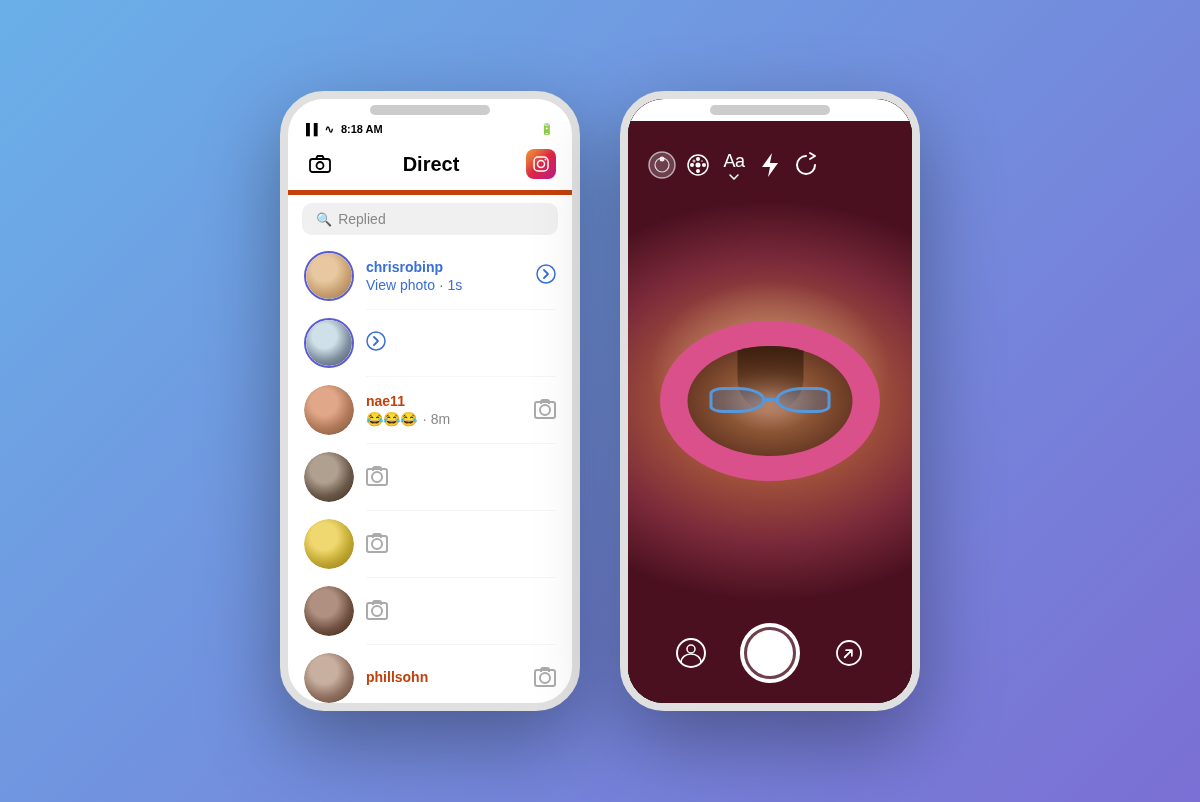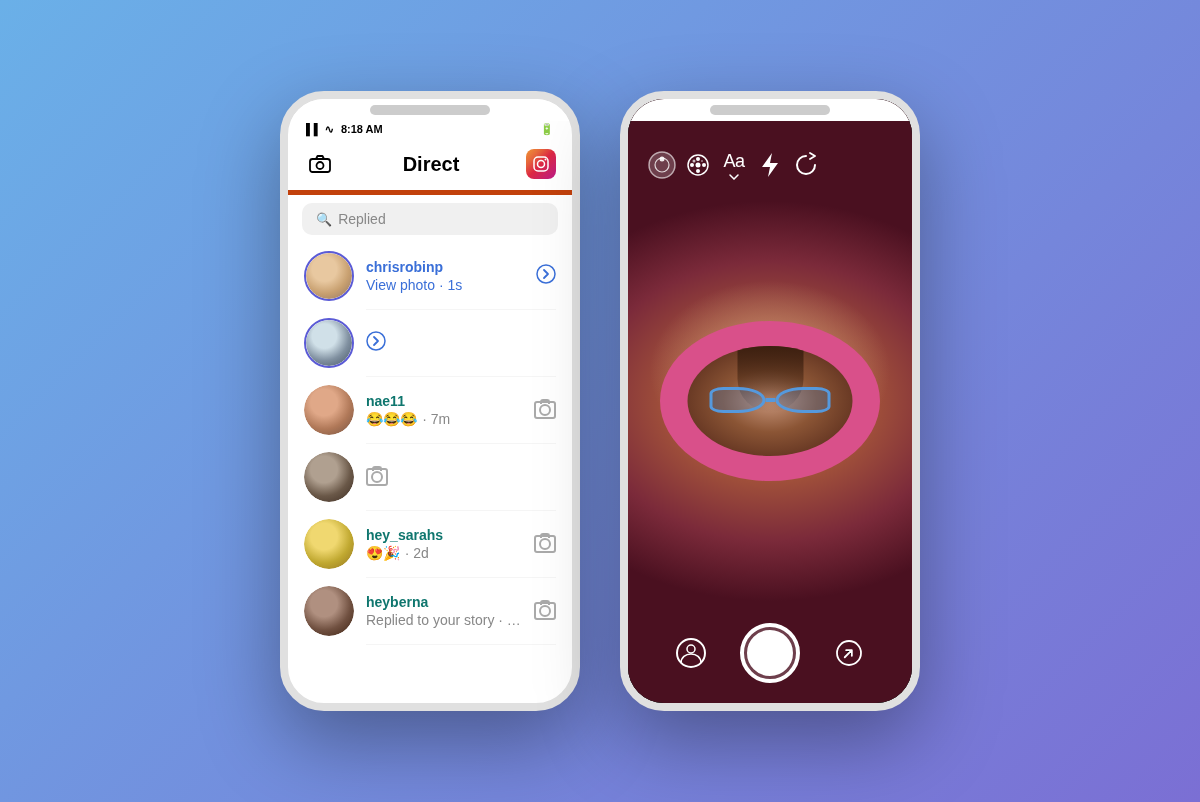--- a/index.html
+++ b/index.html
@@ -173,21 +173,21 @@
     }
 
     .msg-username {
       font-size: 14px;
       font-weight: 600;
       color: #3a6fd8;
       margin-bottom: 2px;
     }
 
     .msg-username.black {
-      color: #0f766e;
+      color: #c2410c;
     }
 
     .msg-preview {
       font-size: 14px;
       color: #888;
       white-space: nowrap;
       overflow: hidden;
       text-overflow: ellipsis;
     }
 
@@ -533,21 +533,21 @@
         </div>
       </div>
       <div class="divider"></div>
 
       <div class="message-item">
         <div class="avatar">
           <div class="avatar-circle av-img-3"></div>
         </div>
         <div class="msg-content">
           <div class="msg-username black">nae11</div>
-          <div class="msg-preview">😂😂😂 · 7m</div>
+          <div class="msg-preview">😂😂😂 · 8m</div>
         </div>
         <div class="msg-action">
           <div class="camera-photo-icon"></div>
         </div>
       </div>
       <div class="divider"></div>
 
       <div class="message-item">
         <div class="avatar">
           <div class="avatar-circle av-img-4"></div>
@@ -555,44 +555,48 @@
         <div class="msg-action">
           <div class="camera-photo-icon"></div>
         </div>
       </div>
       <div class="divider"></div>
 
       <div class="message-item">
         <div class="avatar">
           <div class="avatar-circle av-img-5"></div>
         </div>
-        <div class="msg-content">
-          <div class="msg-username black">hey_sarahs</div>
-          <div class="msg-preview">😍🎉 · 2d</div>
-        </div>
         <div class="msg-action">
           <div class="camera-photo-icon"></div>
         </div>
       </div>
       <div class="divider"></div>
 
       <div class="message-item">
         <div class="avatar">
           <div class="avatar-circle av-img-6"></div>
         </div>
-        <div class="msg-content">
-          <div class="msg-username black">heyberna</div>
-          <div class="msg-preview">Replied to your story · 3d</div>
-        </div>
         <div class="msg-action">
           <div class="camera-photo-icon"></div>
         </div>
       </div>
       <div class="divider"></div>
 
+      <div class="message-item">
+        <div class="avatar">
+          <div class="avatar-circle av-img-7"></div>
+        </div>
+        <div class="msg-content">
+          <div class="msg-username black">phillsohn</div>
+          <div class="msg-preview"></div>
+        </div>
+        <div class="msg-action">
+          <div class="camera-photo-icon"></div>
+        </div>
+      </div>
 
     </div>
   </div>
 </div>
 
 <div class="phone phone-2">
   <div class="phone-side-btn-right"></div>
   <div class="phone-side-btn-left-1"></div>
   <div class="phone-side-btn-left-2"></div>
   <div class="phone-side-btn-left-3"></div>

